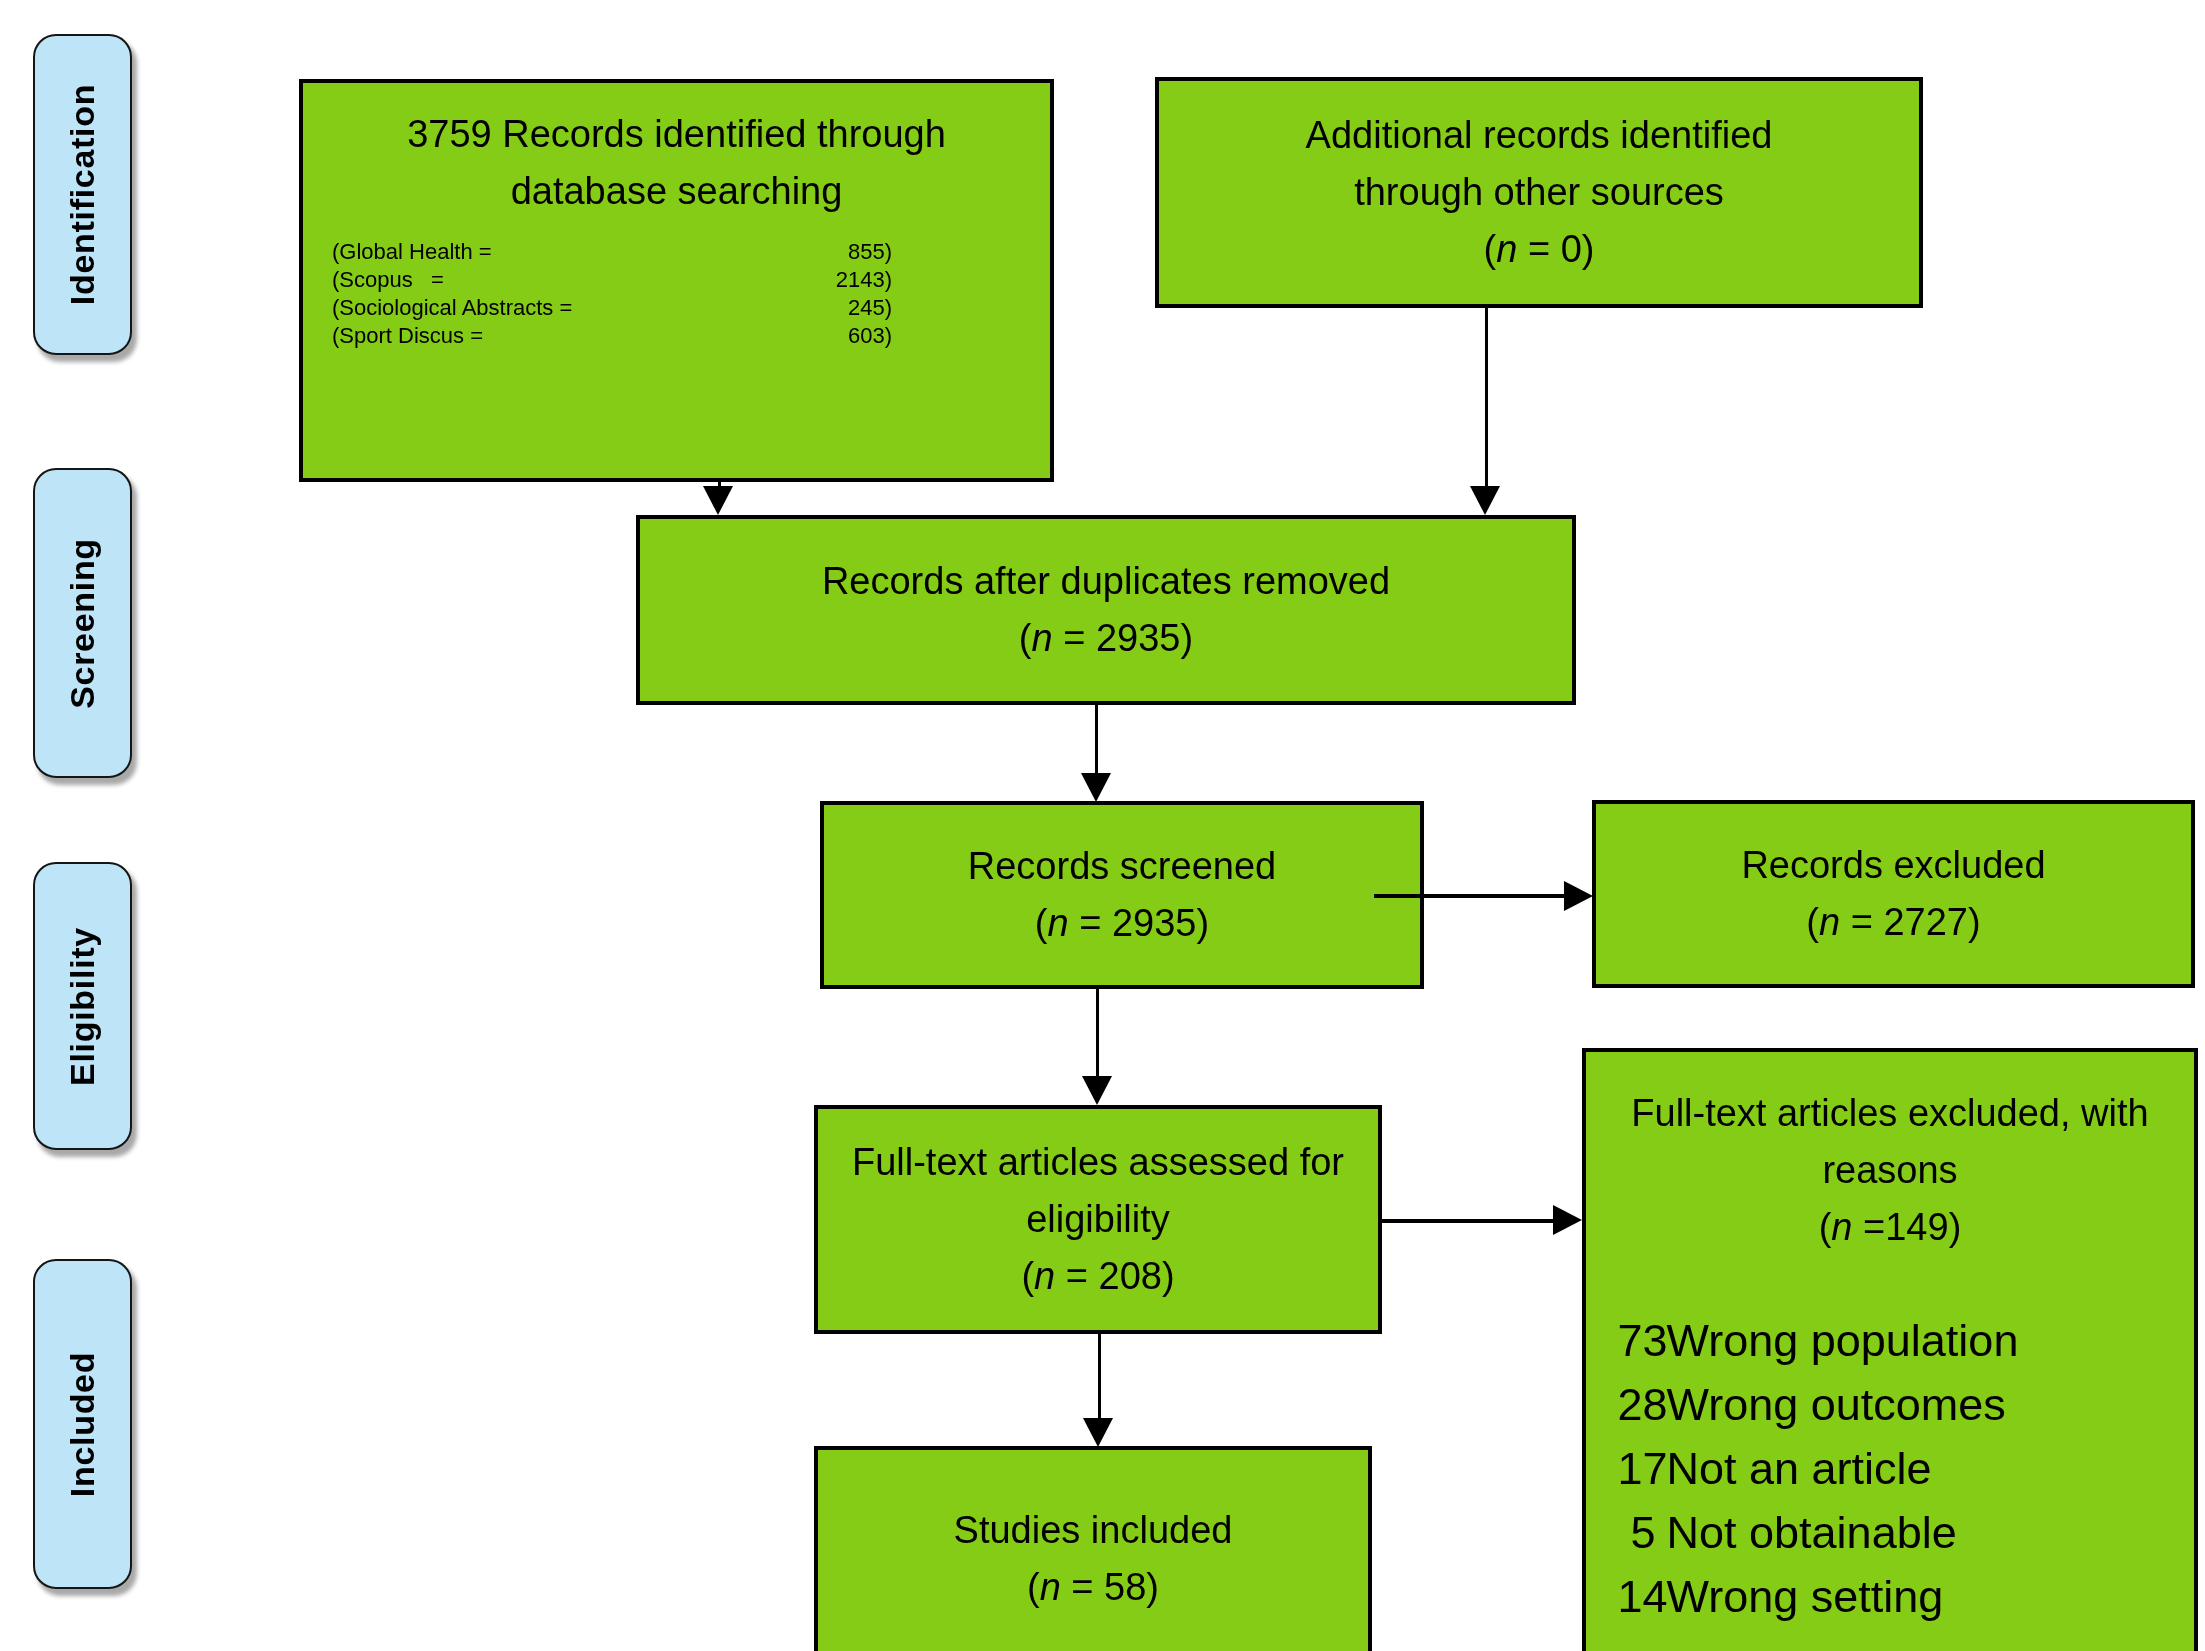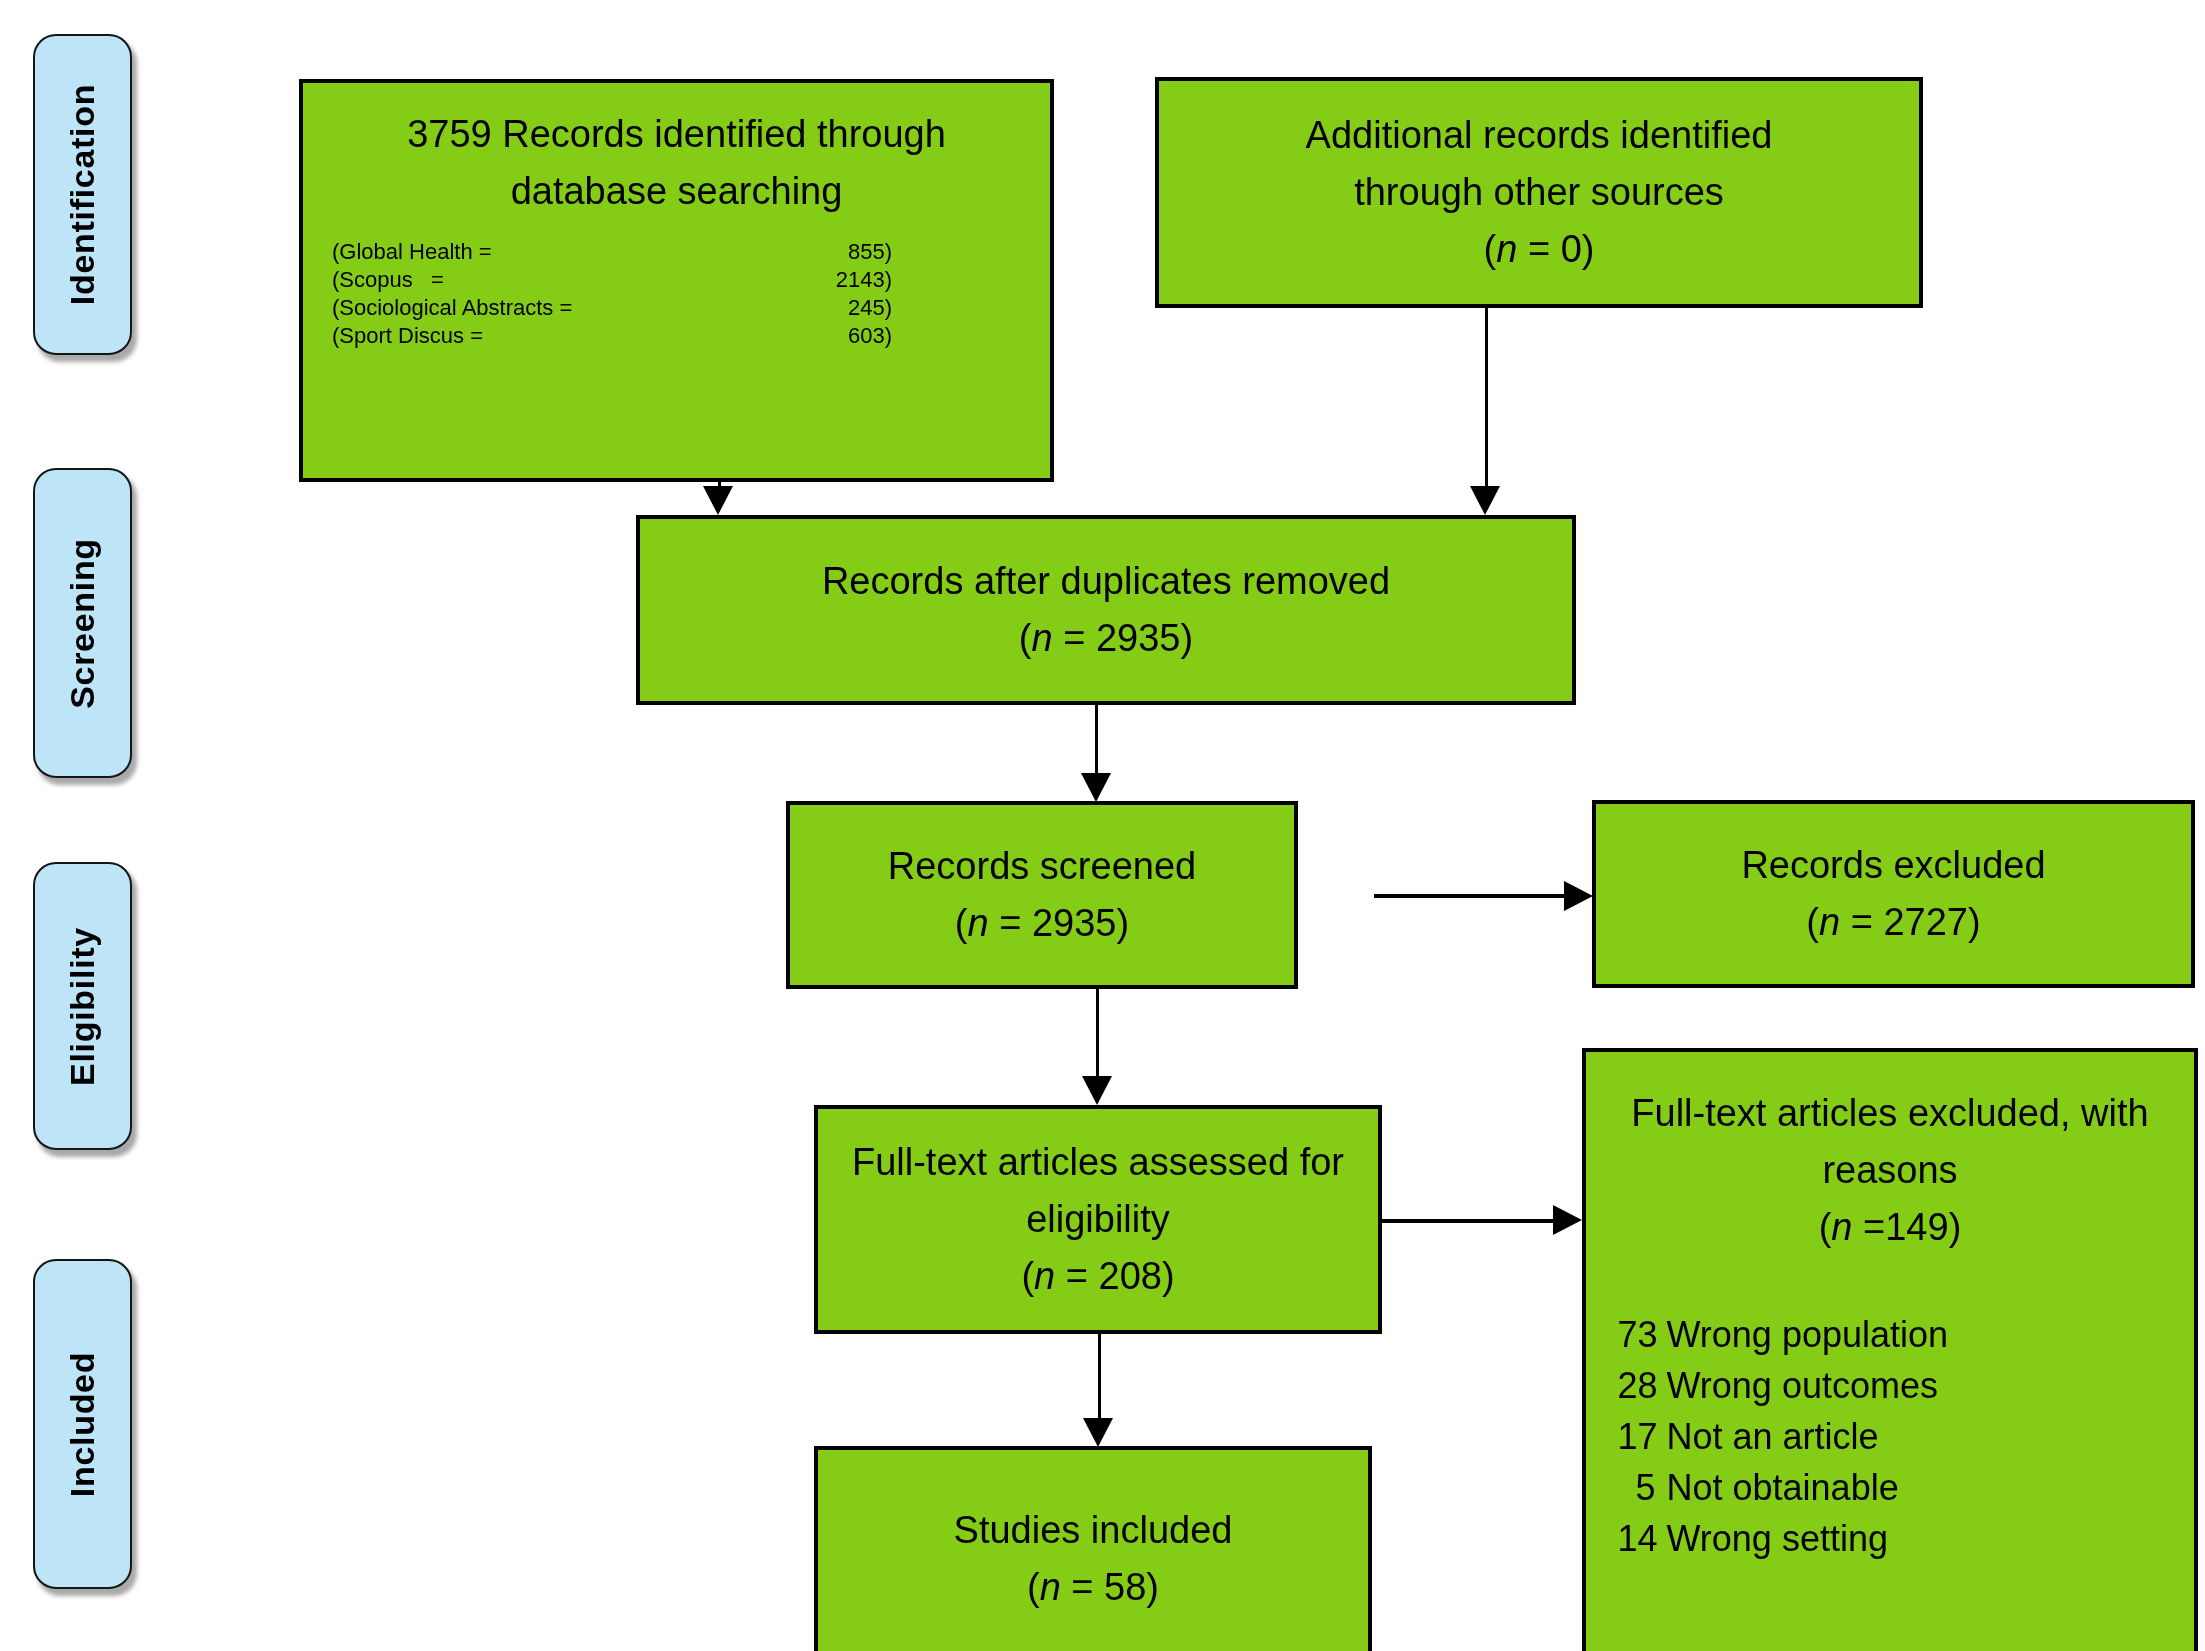--- a/index.html
+++ b/index.html
@@ -63,21 +63,21 @@
     line-height: 1.28;
   }
   .src-row { display: flex; justify-content: space-between; }
   .src-row .lbl, .src-row .val { white-space: pre; }
 
   
   .reasons {
     align-self: flex-start;
     text-align: left;
     padding: 53px 0 0 31.5px;
-    font-size: 36px;
+    font-size: 45px;
     line-height: 1.42;
   }
   .reason-row { display: flex; }
   .rcount { display: inline-block; width: 38px; text-align: right; margin-right: 11px; }
 
   .w980 { max-width: 685px; }
   .w800 { max-width: 562px; }
   .w770 { max-width: 534px; }
 
   
@@ -139,21 +139,21 @@
   <div class="fbox" style="left:1155px;top:77px;width:768px;height:231px;">
     <div class="title w800">Additional records identified through other sources</div>
     <div class="nline"><span>(</span><i>n</i><span> = 0)</span></div>
   </div>
 
   <div class="fbox" style="left:636px;top:515px;width:940px;height:190px;">
     <div class="title">Records after duplicates removed</div>
     <div class="nline"><span>(</span><i>n</i><span> = 2935)</span></div>
   </div>
 
-  <div class="fbox" style="left:786px;top:801px;width:512px;height:188px;">
+  <div class="fbox" style="left:820px;top:801px;width:604px;height:188px;">
     <div class="title">Records screened</div>
     <div class="nline"><span>(</span><i>n</i><span> = 2935)</span></div>
   </div>
 
   <div class="fbox" style="left:1592px;top:800px;width:603px;height:188px;">
     <div class="title">Records excluded</div>
     <div class="nline"><span>(</span><i>n</i><span> = 2727)</span></div>
   </div>
 
   <div class="fbox" style="left:814px;top:1105px;width:568px;height:229px;">

